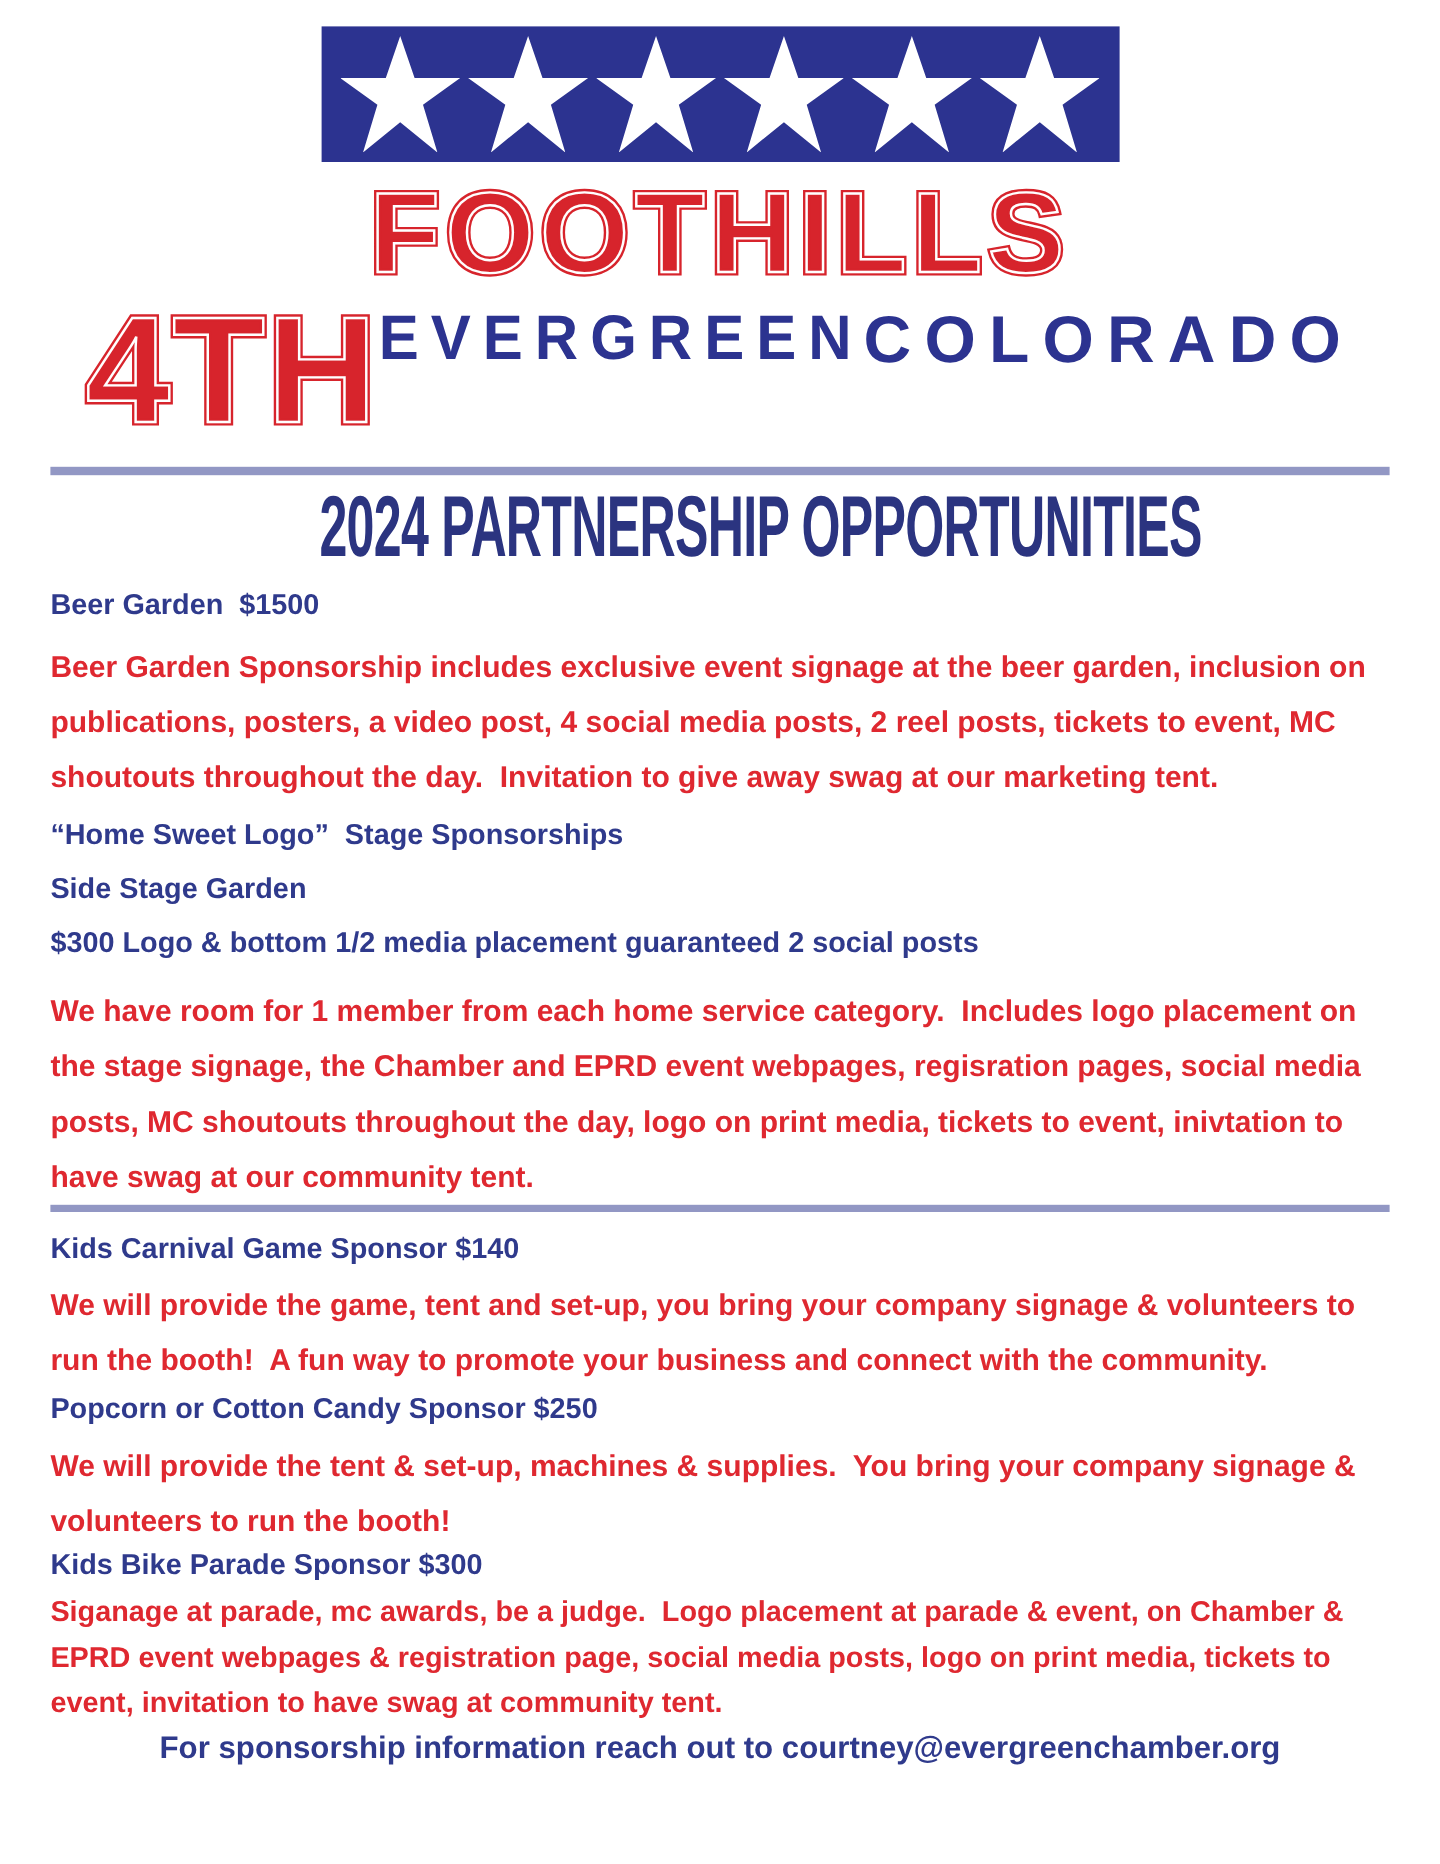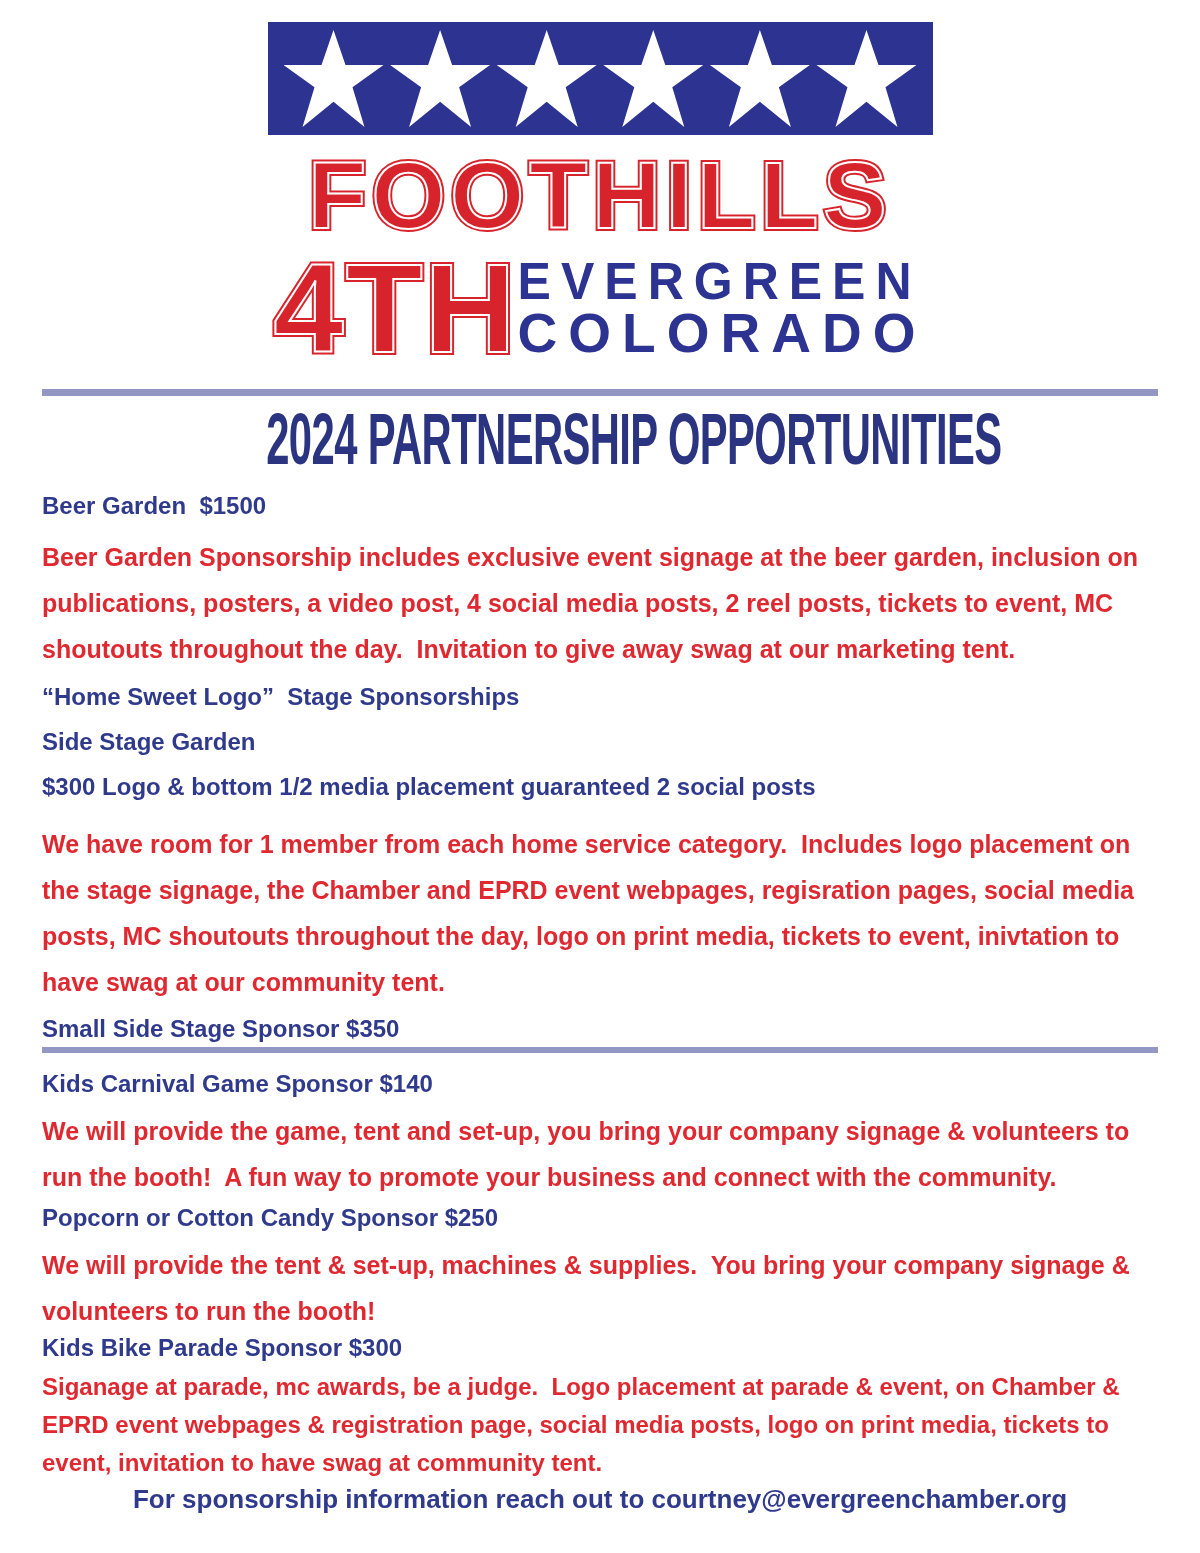--- a/index.html
+++ b/index.html
@@ -68,21 +68,21 @@
     color: #d7242c;
     -webkit-text-stroke: 6px #d7242c;
     white-space: nowrap;
   }
   .logo-4th-inline {
     position: absolute;
     left: 0; top: 0; width: 100%;
     color: transparent;
     -webkit-text-stroke: 2px #ffffff;
   }
-  .logo-loc { display: flex; flex-direction: column; align-items: flex-start; padding-top: 2px; text-align: center; }
+  .logo-loc { display: flex; flex-direction: row; align-items: flex-start; padding-top: 2px; text-align: center; }
   .logo-evergreen {
     color: #2c3390;
     font-size: 50px;
     line-height: 50px;
     letter-spacing: 10px;
     transform: scaleY(1.05);
     transform-origin: left top;
     white-space: nowrap;
   }
   .logo-colorado {
@@ -205,21 +205,20 @@
     <div class="h-blue mt-beer-h">Beer Garden  $1500</div>
     <div class="p-red mt-beer-p">Beer Garden Sponsorship includes exclusive event signage at the beer garden, inclusion on publications, posters, a video post, 4 social media posts, 2 reel posts, tickets to event, MC shoutouts throughout the day.  Invitation to give away swag at our marketing tent.</div>
 
     <div class="stage-lines mt-stage-h">
       <div class="h-blue">“Home Sweet Logo”  Stage Sponsorships</div>
       <div class="h-blue">Side Stage Garden</div>
       <div class="h-blue">$300 Logo &amp; bottom 1/2 media placement guaranteed 2 social posts</div>
     </div>
     <div class="p-red mt-stage-p">We have room for 1 member from each home service category.  Includes logo placement on the stage signage, the Chamber and EPRD event webpages, regisration pages, social media posts, MC shoutouts throughout the day, logo on print media, tickets to event, inivtation to have swag at our community tent.</div>
 
-    <div class="h-blue mt-small-h">Small Side Stage Sponsor $350</div>
     <div class="rule"></div>
 
     <div class="h-blue mt-carnival-h">Kids Carnival Game Sponsor $140</div>
     <div class="p-red mt-carnival-p">We will provide the game, tent and set-up, you bring your company signage &amp; volunteers to run the booth!  A fun way to promote your business and connect with the community.</div>
 
     <div class="h-blue mt-popcorn-h">Popcorn or Cotton Candy Sponsor $250</div>
     <div class="p-red mt-popcorn-p">We will provide the tent &amp; set-up, machines &amp; supplies.  You bring your company signage &amp; volunteers to run the booth!</div>
 
     <div class="h-blue mt-bike-h">Kids Bike Parade Sponsor $300</div>
     <div class="p-red tight mt-bike-p">Siganage at parade, mc awards, be a judge.  Logo placement at parade &amp; event, on Chamber &amp; EPRD event webpages &amp; registration page, social media posts, logo on print media, tickets to event, invitation to have swag at community tent.</div>

